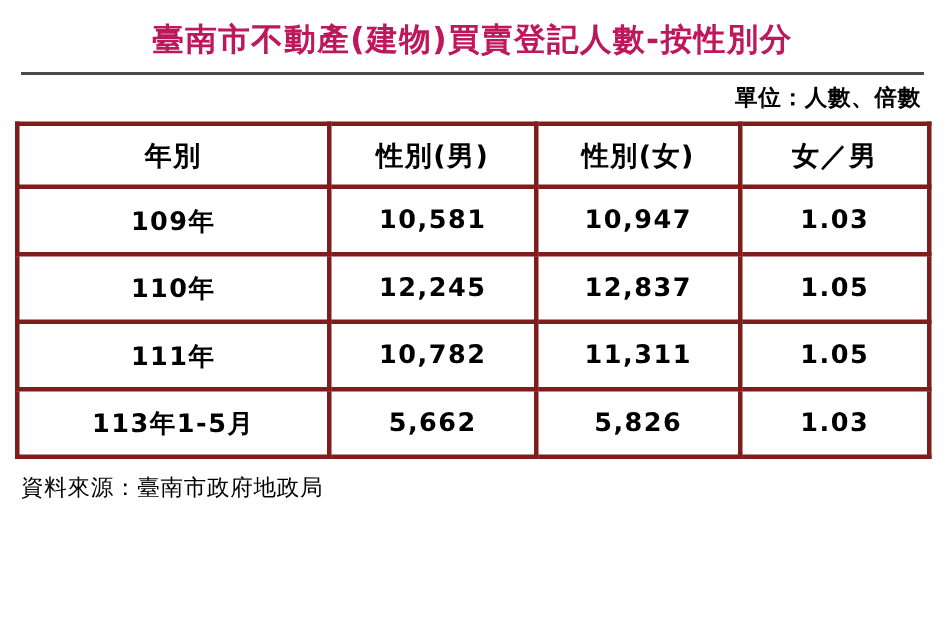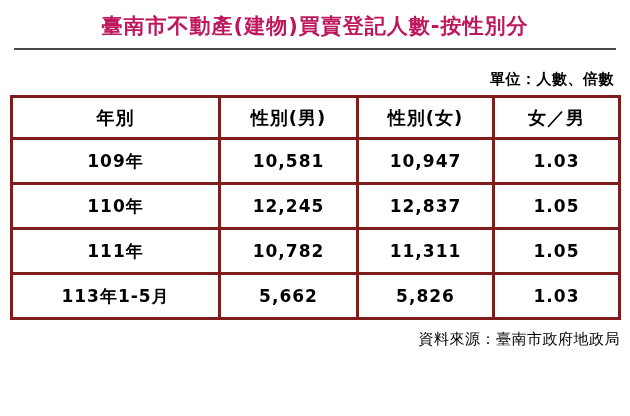--- a/index.html
+++ b/index.html
@@ -33,21 +33,21 @@
   .title-rule {
     width: 602px;
     height: 2px;
     background: #4a4a4a;
     margin: 2px auto 0 auto;
   }
   .unit-row {
     text-align: right;
     font-size: 15px;
     font-weight: bold;
-    padding: 20px 6px 6px 0;
+    padding: 6px 6px 6px 0;
     letter-spacing: 0.5px;
   }
   table.data {
     width: 608px;
     margin: 0 auto;
     border-collapse: collapse;
     table-layout: fixed;
   }
   table.data th, table.data td {
     border: 3px solid #7f1d1d;
@@ -74,21 +74,20 @@
   }
   td.num {
     text-align: center;
     letter-spacing: 1px;
     font-family: "DejaVu Sans", sans-serif;
   }
   .source {
     font-size: 15px;
     padding: 10px 0 0 4px;
     letter-spacing: 0.5px;
-    text-align: right;
   }
 </style>
 </head>
 <body>
 
 <div class="page">
 
   <div class="title">臺南市不動產(建物)買賣登記人數-按性別分</div>
   <div class="title-rule"></div>
 

